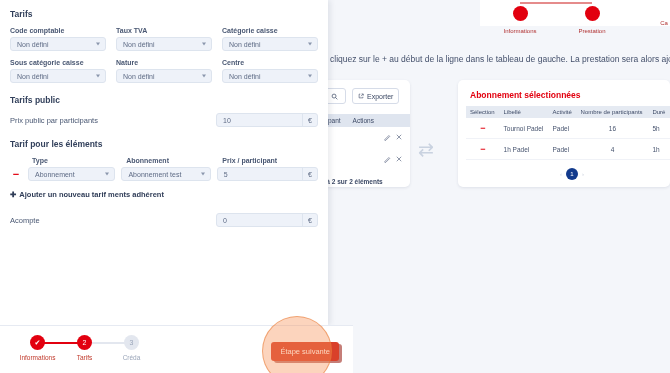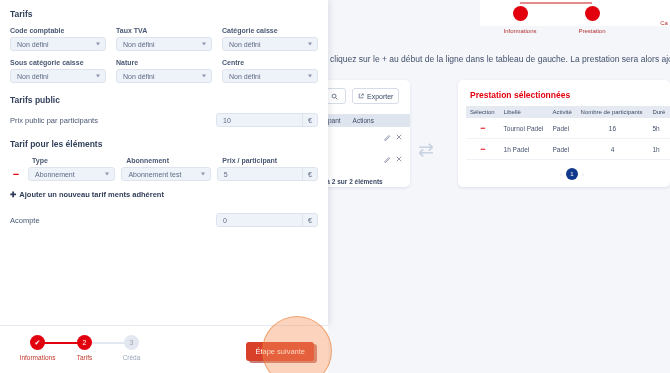--- a/index.html
+++ b/index.html
@@ -139,21 +139,21 @@
   .add-link {
     margin-top: 9px; font-size: 7.5px; font-weight: bold; color: #2f3c57;
     display: flex; align-items: center; gap: 3px;
   }
 
   .acompte-row { display: flex; align-items: center; justify-content: space-between; margin-top: 14px; text-align: center; }
 
   
   .modal-footer {
     position: absolute; left: 0; top: 325px; width: 328px; height: 48px;
-    background: #ffffff; border-top: 1px solid #e6eaf2;
+    background: #ffffff; border-top: 1px solid #e6eaf2; padding-left: 25px;
   }
   .steps { position: absolute; left: 14px; top: 9px; display: flex; align-items: flex-start; }
   .step { width: 47px; text-align: center; position: relative; }
   .step .circle {
     width: 15px; height: 15px; border-radius: 50%; margin: 0 auto;
     display: flex; align-items: center; justify-content: center;
     font-size: 7px; color: #fff; position: relative; z-index: 2;
   }
   .step.done .circle { background: #e2000f; }
   .step.active .circle { background: #e2000f; }
@@ -249,21 +249,21 @@
             <line x1="14" y1="2" x2="2" y2="14" stroke="#5b6782" stroke-width="1.8"></line>
           </svg>
       </span>
     </div>
 
     <div class="bg-footer-count">ments 1 à 2 sur 2 éléments</div>
 
     <div class="swap-icon">⇄</div>
 
     <div class="bg-right-card"></div>
-    <div class="bg-right-title">Prestation sélectionnées</div>
+    <div class="bg-right-title">Abonnement sélectionnées</div>
 
     <table class="bg-right-table">
       <thead>
         <tr>
           <th>Sélection</th>
           <th>Libellé</th>
           <th>Activité</th>
           <th>Nombre de participants</th>
           <th>Duré</th>
         </tr>

